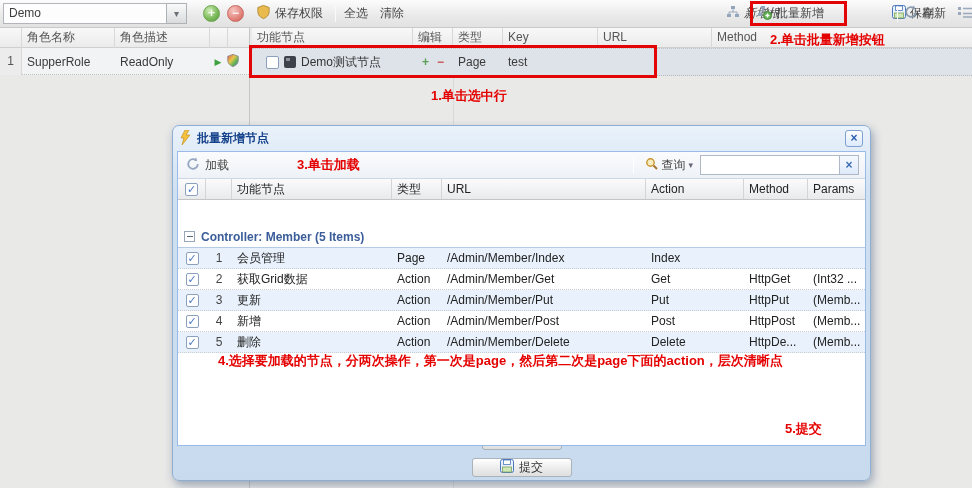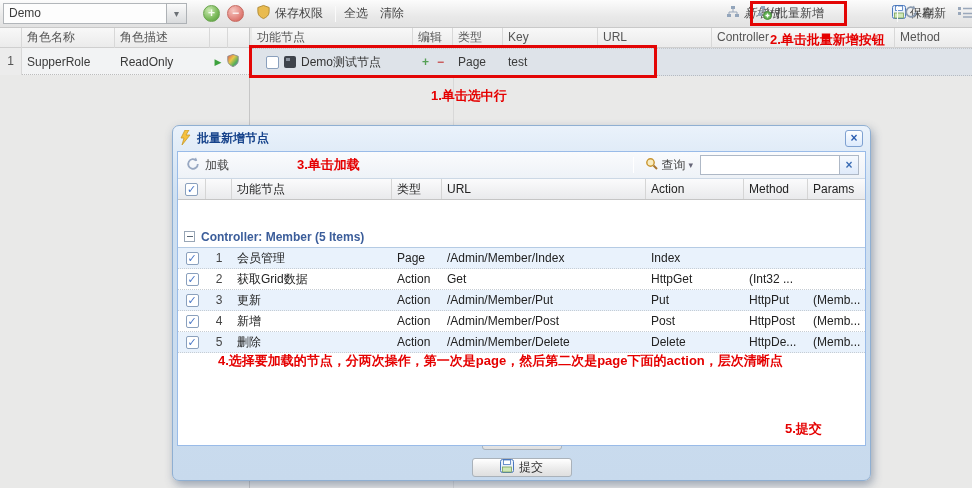--- a/index.html
+++ b/index.html
@@ -229,21 +229,20 @@
 
 <div class="abs vline-a"></div>
 <div class="abs vline-b"></div>
 
 <div class="abs gridhead righthead">
   <div class="hc">功能节点</div>
   <div class="hc">编辑</div>
   <div class="hc">类型</div>
   <div class="hc">Key</div>
   <div class="hc">URL</div>
-  <div class="hc">Controller</div>
   <div class="hc" style="border-right:none;">Method</div>
 </div>
 <div class="abs noderow">
   <div class="nodecell1">
     <span class="checkbox"></span>
     <span class="pageicon"></span>
     <span>Demo测试节点</span>
   </div>
   <div class="editcell">
     <span class="plus-g">+</span>
@@ -329,20 +328,21 @@
       <div class="cell"></div>
       <div class="cell"></div>
     </div>
     <div class="drow">
       <div class="cb">
           <span class="checkbox">✓</span>
         </div>
       <div class="num">2</div>
       <div class="cell">获取Grid数据</div>
       <div class="cell">Action</div>
+      <div class="cell">/Admin/Member/Get</div>
       <div class="cell">Get</div>
       <div class="cell">HttpGet</div>
       <div class="cell">(Int32 ...</div>
     </div>
     <div class="drow odd">
       <div class="cb">
           <span class="checkbox">✓</span>
         </div>
       <div class="num">3</div>
       <div class="cell">更新</div>

